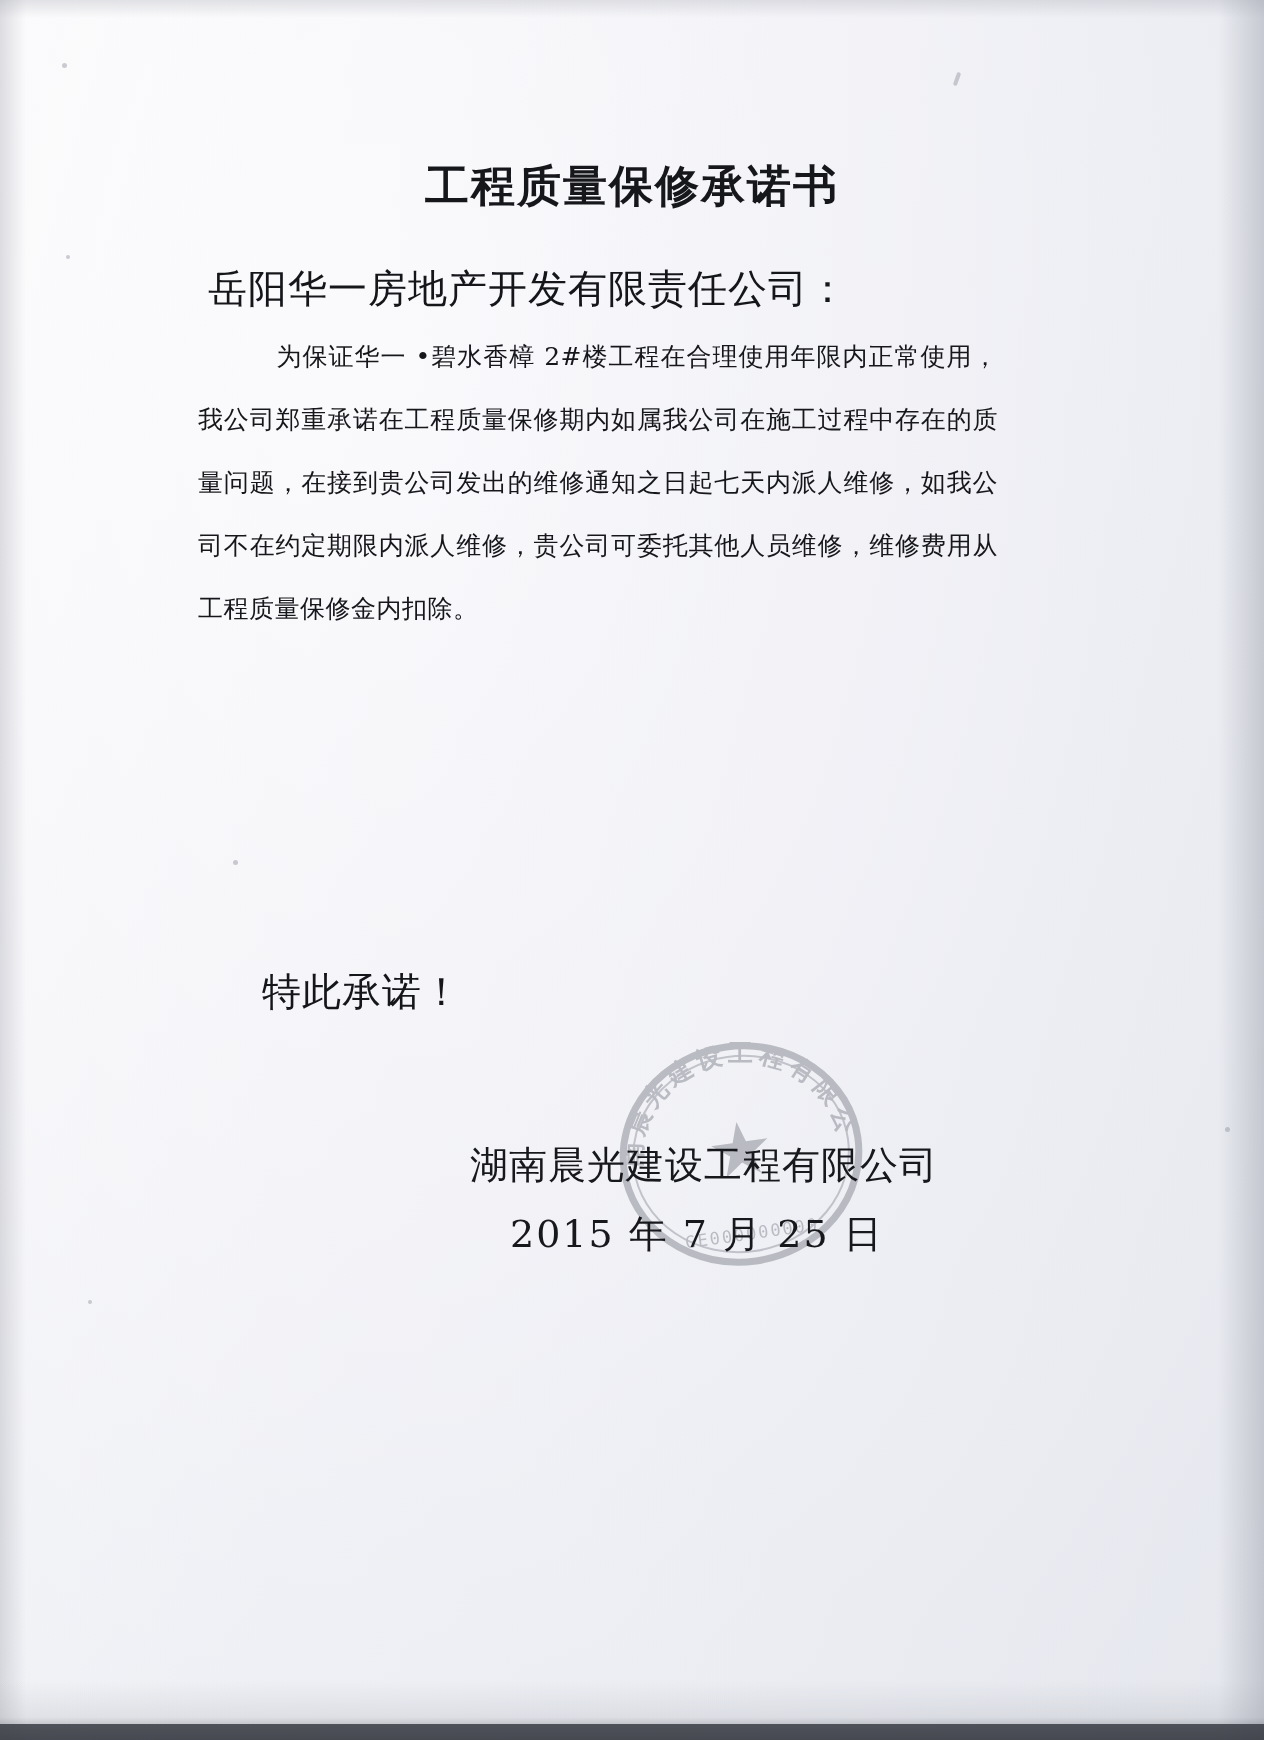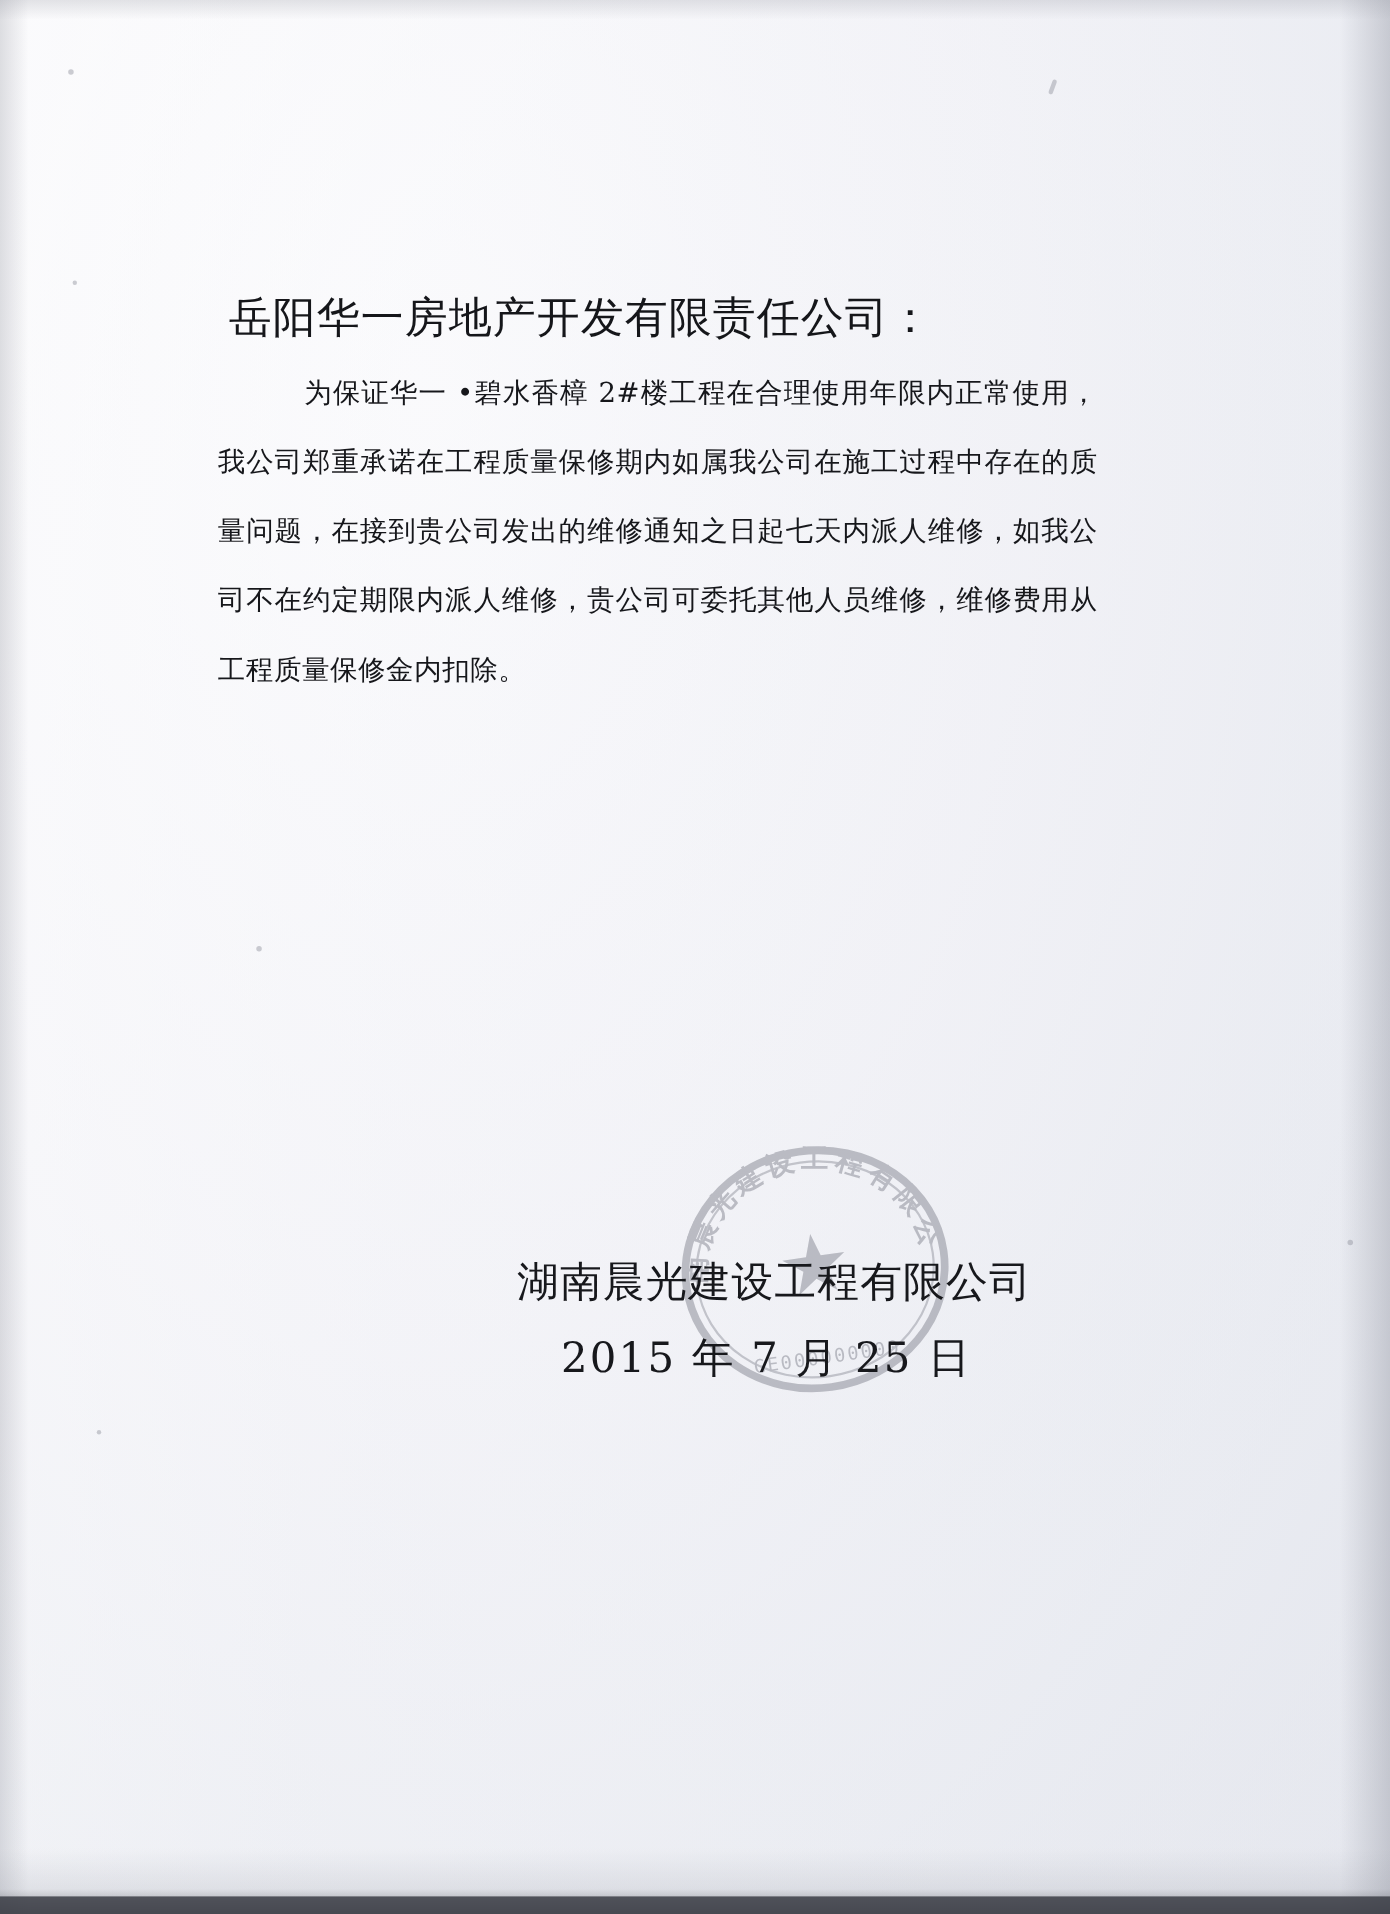--- a/index.html
+++ b/index.html
@@ -154,25 +154,27 @@
     pointer-events: none;
   }
 </style>
 </head>
 <body>
 
 <div id="page">
 
   <div class="paper-tint"></div>
 
+  <h1 class="doc-title">工程质量保修承诺书</h1>
 
   <div class="addressee">岳阳华一房地产开发有限责任公司：</div>
 
   <div class="body-text"><span class="indent"></span><span>为保证华一 •碧水香樟 2#楼工程在合理使用年限内正常使用，我公司郑重承诺在工程质量保修期内如属我公司在施工过程中存在的质量问题，在接到贵公司发出的维修通知之日起七天内派人维修，如我公司不在约定期限内派人维修，贵公司可委托其他人员维修，维修费用从工程质量保修金内扣除。</span></div>
 
+  <div class="closing">特此承诺！</div>
 
   <div class="stamp">
     <svg width="258" height="238" viewBox="0 0 258 238" xmlns="http://www.w3.org/2000/svg">
       <g transform="rotate(-8 129 119)" opacity="0.55">
         <ellipse cx="129" cy="119" rx="118" ry="108" fill="none" stroke="#8d8f99" stroke-width="7"></ellipse>
         <ellipse cx="129" cy="119" rx="108" ry="98" fill="none" stroke="#9b9da7" stroke-width="2"></ellipse>
         <path id="stampArc" d="M 29 119 A 100 92 0 0 1 229 119" fill="none"></path>
         <text font-family="'DejaVu Sans', sans-serif" font-size="25" font-weight="700" fill="#8d8f99" letter-spacing="5">
           <textPath href="#stampArc" startOffset="50%" text-anchor="middle">湖南晨光建设工程有限公司</textPath>
         </text>

